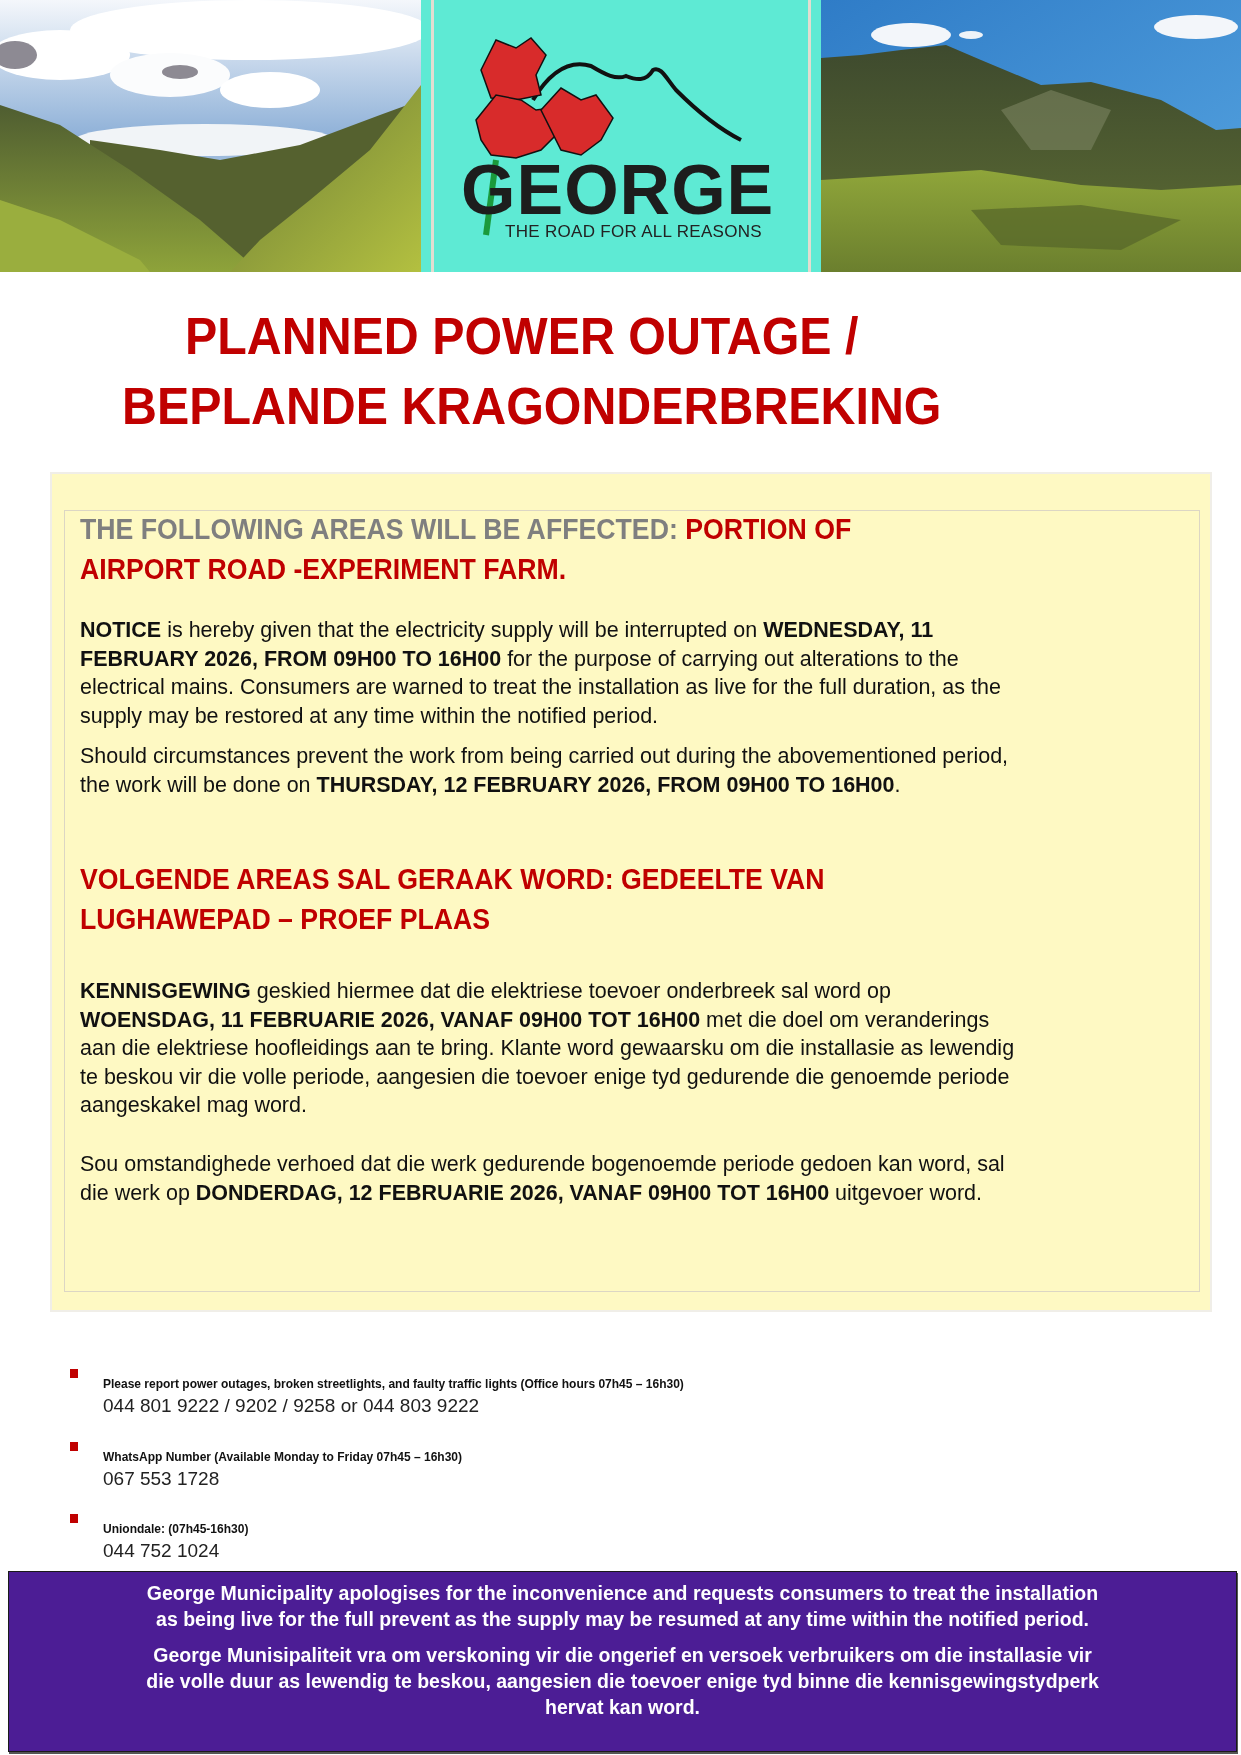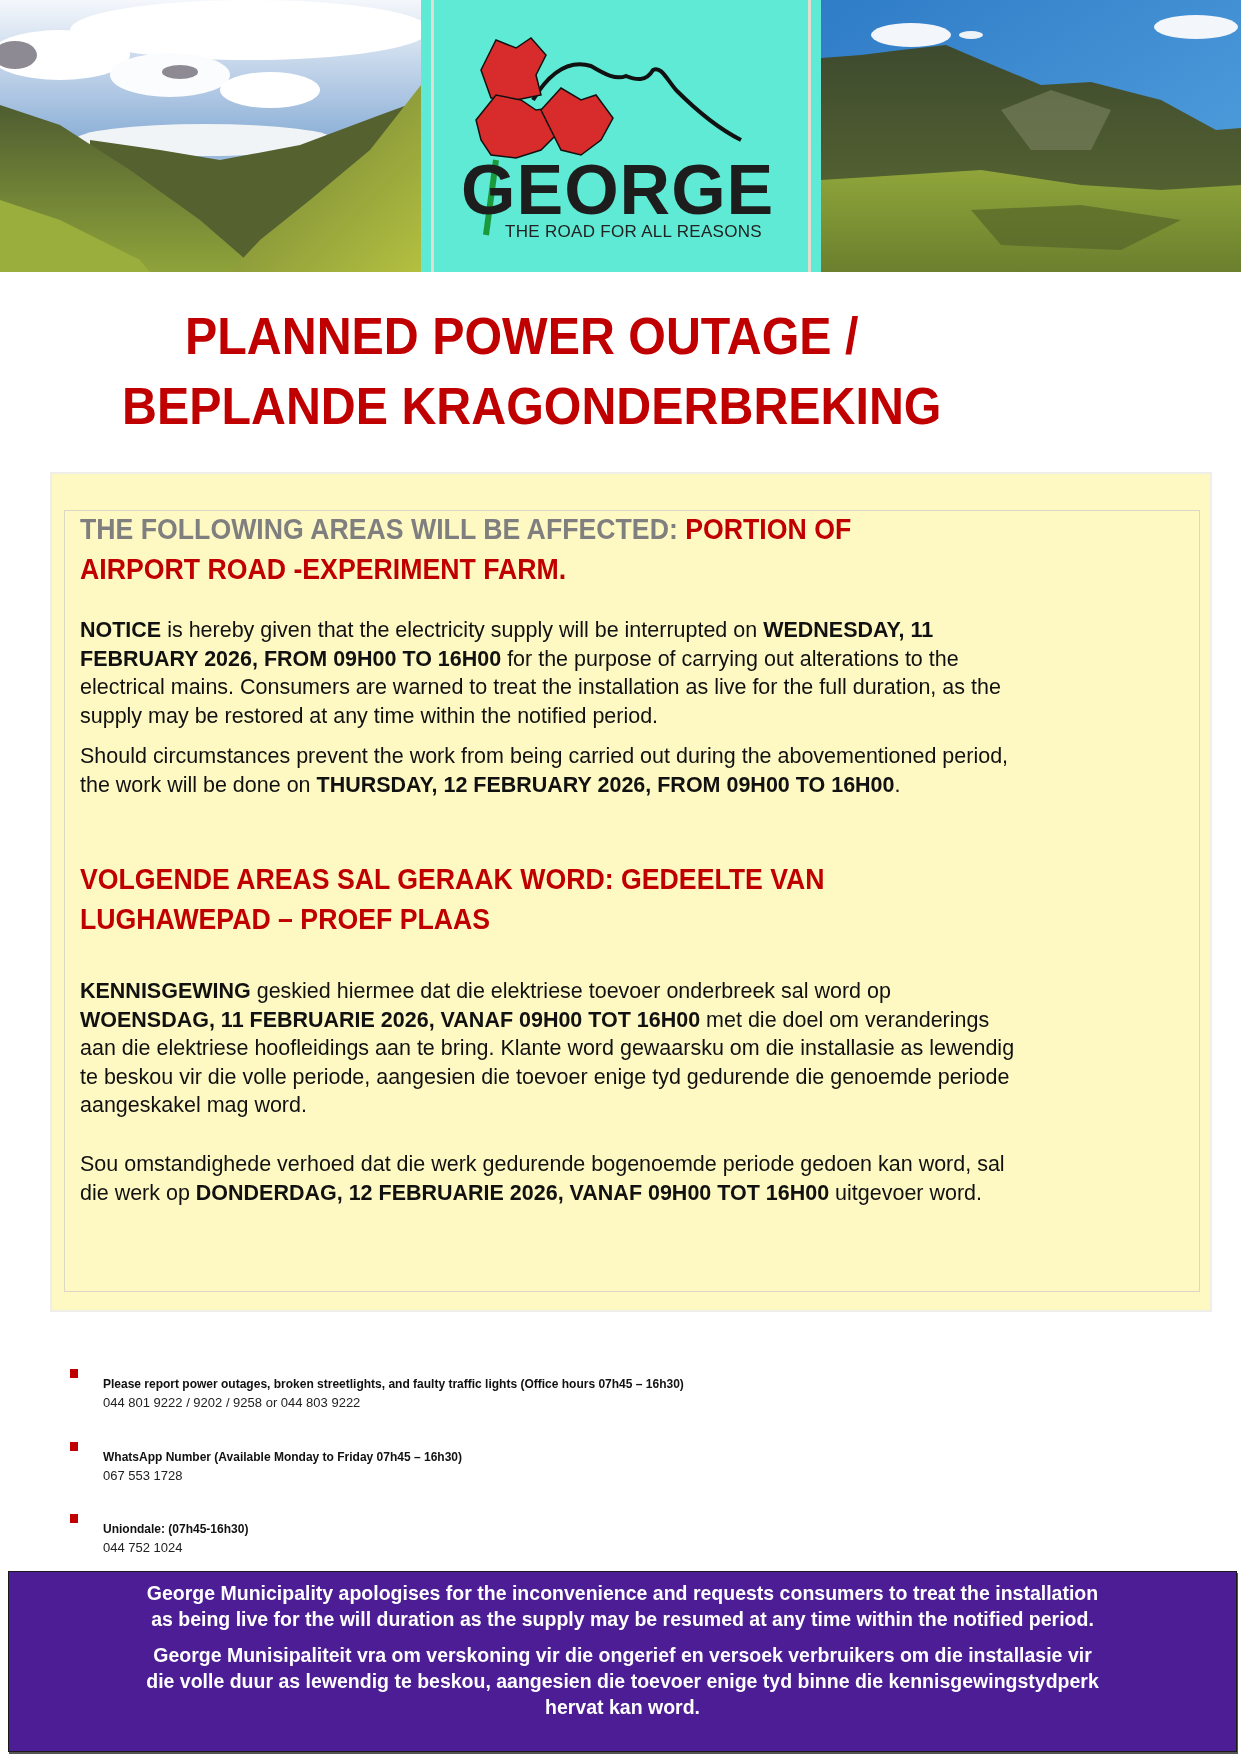--- a/index.html
+++ b/index.html
@@ -29,21 +29,21 @@
   .areas .lbl { color:#7f7f7f; }
   .areas .val { color:#c00000; }
   .vol { color:#c00000; }
   .para { position:absolute; left:28px; font-size:22.5px; line-height:28.5px; color:#111; width:1100px; transform:scaleX(0.955); transform-origin:left top; }
   .para b { font-weight:bold; }
 
   
   .contact { position:absolute; left:70px; width:1000px; }
   .contact .sq { position:absolute; left:0; top:2px; width:8px; height:9px; background:#c00000; }
   .contact .h { position:absolute; left:33px; top:10px; font-weight:bold; font-size:12px; white-space:nowrap; }
-  .contact .n { position:absolute; left:33px; top:28px; font-size:13px; white-space:nowrap; color:#222; }
+  .contact .n { position:absolute; left:33px; top:28px; font-size:19px; white-space:nowrap; color:#222; }
 
   
   #footer-box { position:absolute; left:8px; top:1571px; width:1229px; height:181px; background:#4c1d95; border:1.5px solid #1a1a1a; box-shadow:1px 2px 0 #555; box-sizing:border-box; }
   #footer-box p { margin:0; color:#fff; font-weight:bold; font-size:19.5px; line-height:26px; text-align:center; }
   #footer-en { position:absolute; left:20px; right:20px; top:8px; }
   #footer-af { position:absolute; left:20px; right:20px; top:70px; }
 </style>
 </head>
 <body>
 
@@ -176,20 +176,20 @@
 </div>
 <div class="contact" style="top:1512px;">
   <span class="sq"></span>
   <span class="h">Uniondale: (07h45-16h30)</span>
   <span class="n">044 752 1024</span>
 </div>
 
 <div id="footer-box">
   <div id="footer-en">
     <p>George Municipality apologises for the inconvenience and requests consumers to treat the installation</p>
-    <p>as being live for the will duration as the supply may be resumed at any time within the notified period.</p>
+    <p>as being live for the full prevent as the supply may be resumed at any time within the notified period.</p>
   </div>
   <div id="footer-af">
     <p>George Munisipaliteit vra om verskoning vir die ongerief en versoek verbruikers om die installasie vir</p>
     <p>die volle duur as lewendig te beskou, aangesien die toevoer enige tyd binne die kennisgewingstydperk</p>
     <p>hervat kan word.</p>
   </div>
 </div>
 
 </body></html>

